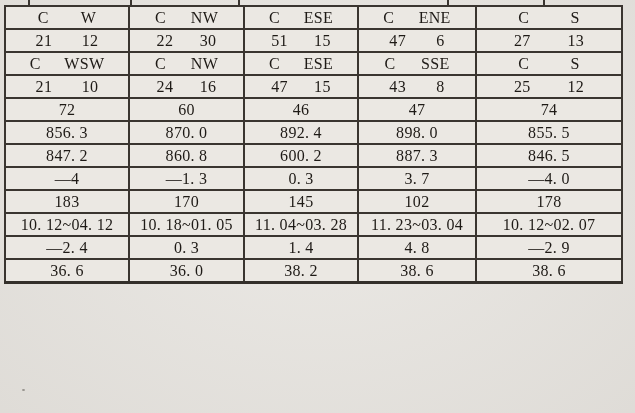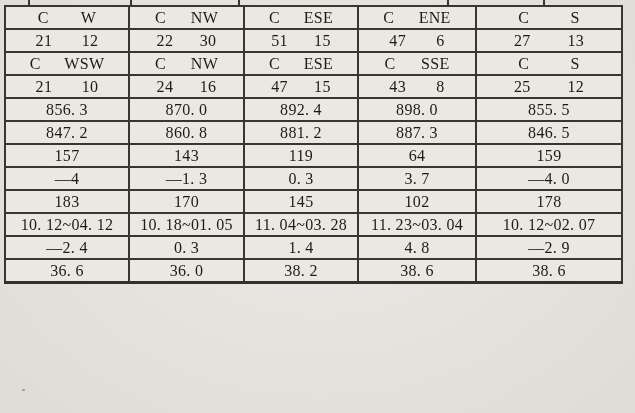--- a/index.html
+++ b/index.html
@@ -222,39 +222,39 @@
             </div>
           </td>
           <td>
             <div class="pair">
               <span>25</span>
               <span>12</span>
             </div>
           </td>
         </tr>
         <tr>
+          <td>72</td>
+          <td>60</td>
+          <td>46</td>
+          <td>47</td>
+          <td>74</td>
+        </tr>
+        <tr>
           <td>856. 3</td>
           <td>870. 0</td>
           <td>892. 4</td>
           <td>898. 0</td>
           <td>855. 5</td>
         </tr>
         <tr>
           <td>847. 2</td>
           <td>860. 8</td>
-          <td>881. 2</td>
+          <td>600. 2</td>
           <td>887. 3</td>
           <td>846. 5</td>
-        </tr>
-        <tr>
-          <td>157</td>
-          <td>143</td>
-          <td>119</td>
-          <td>64</td>
-          <td>159</td>
         </tr>
         <tr>
           <td>—4</td>
           <td>—1. 3</td>
           <td>0. 3</td>
           <td>3. 7</td>
           <td>—4. 0</td>
         </tr>
         <tr>
           <td>183</td>

